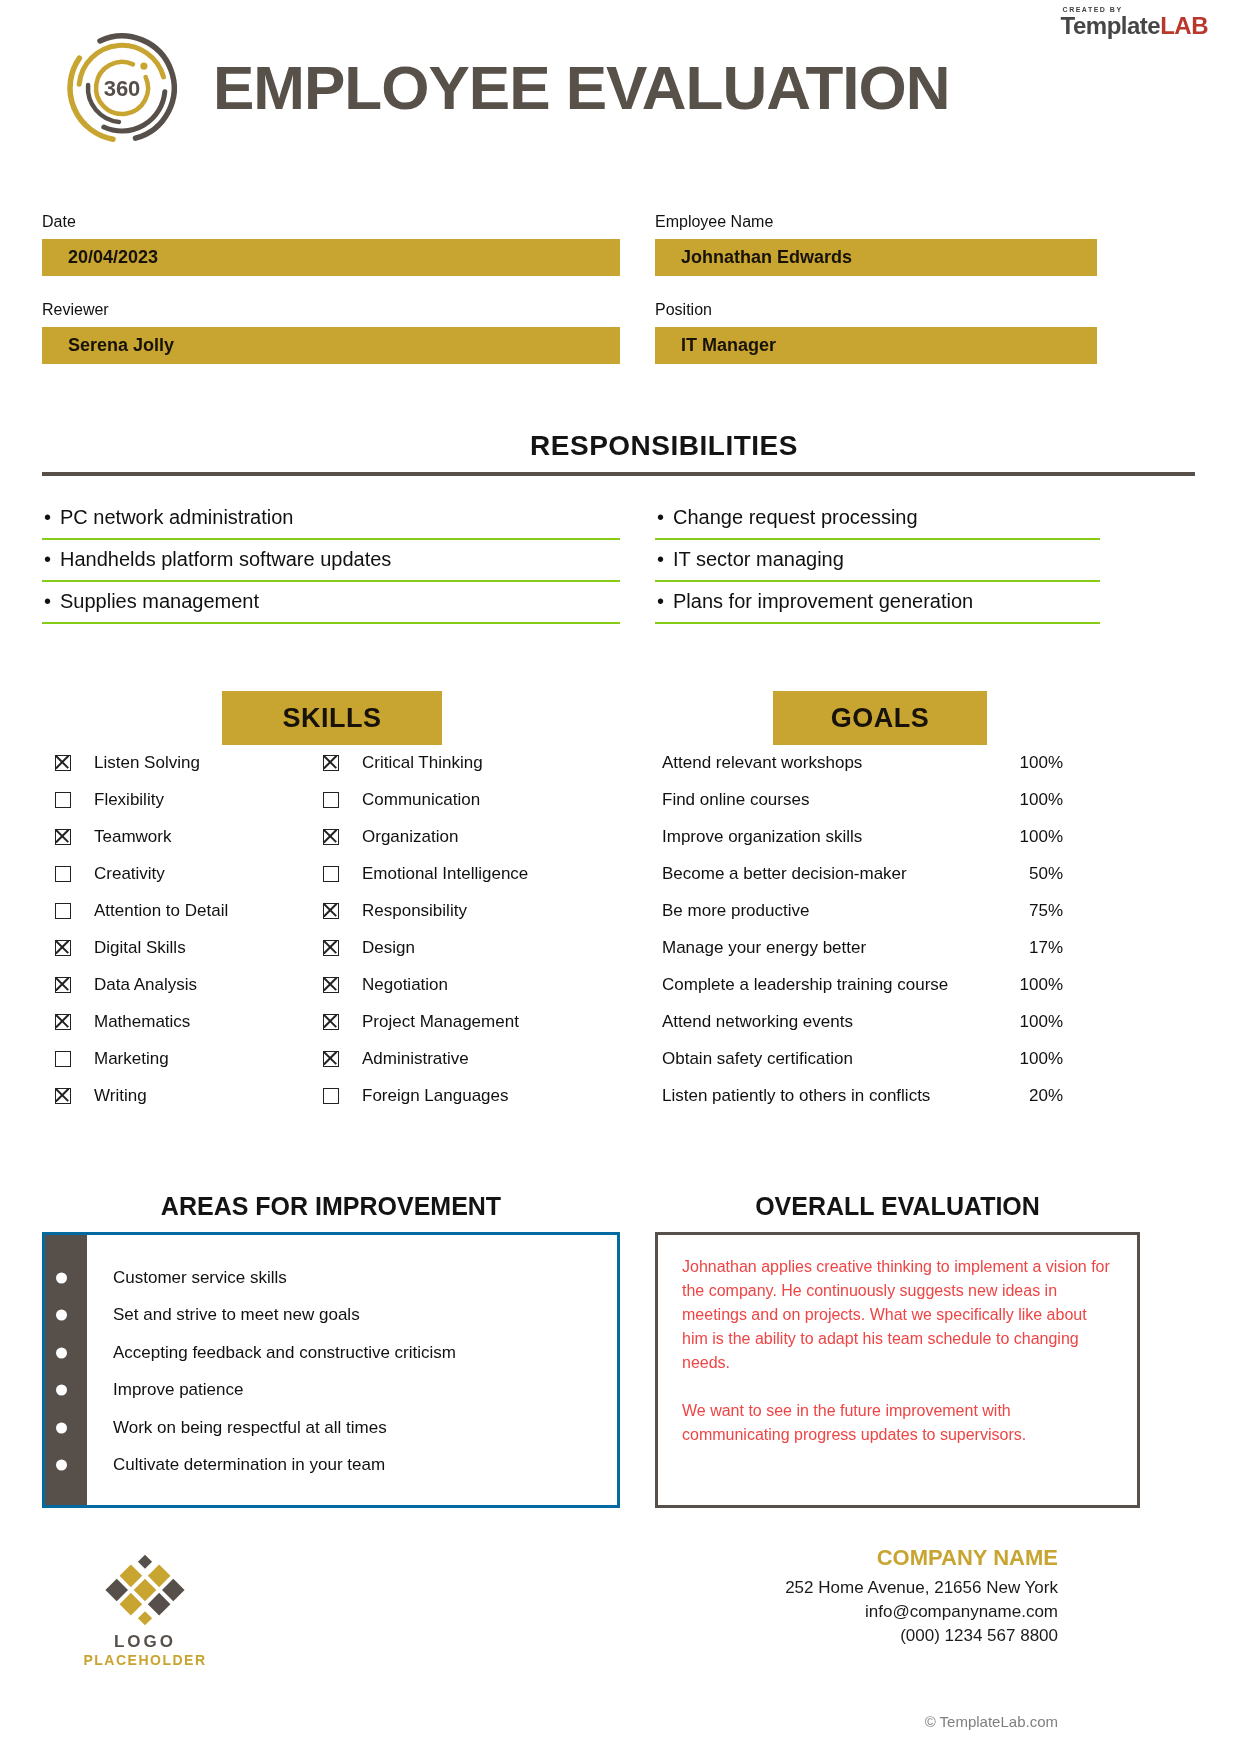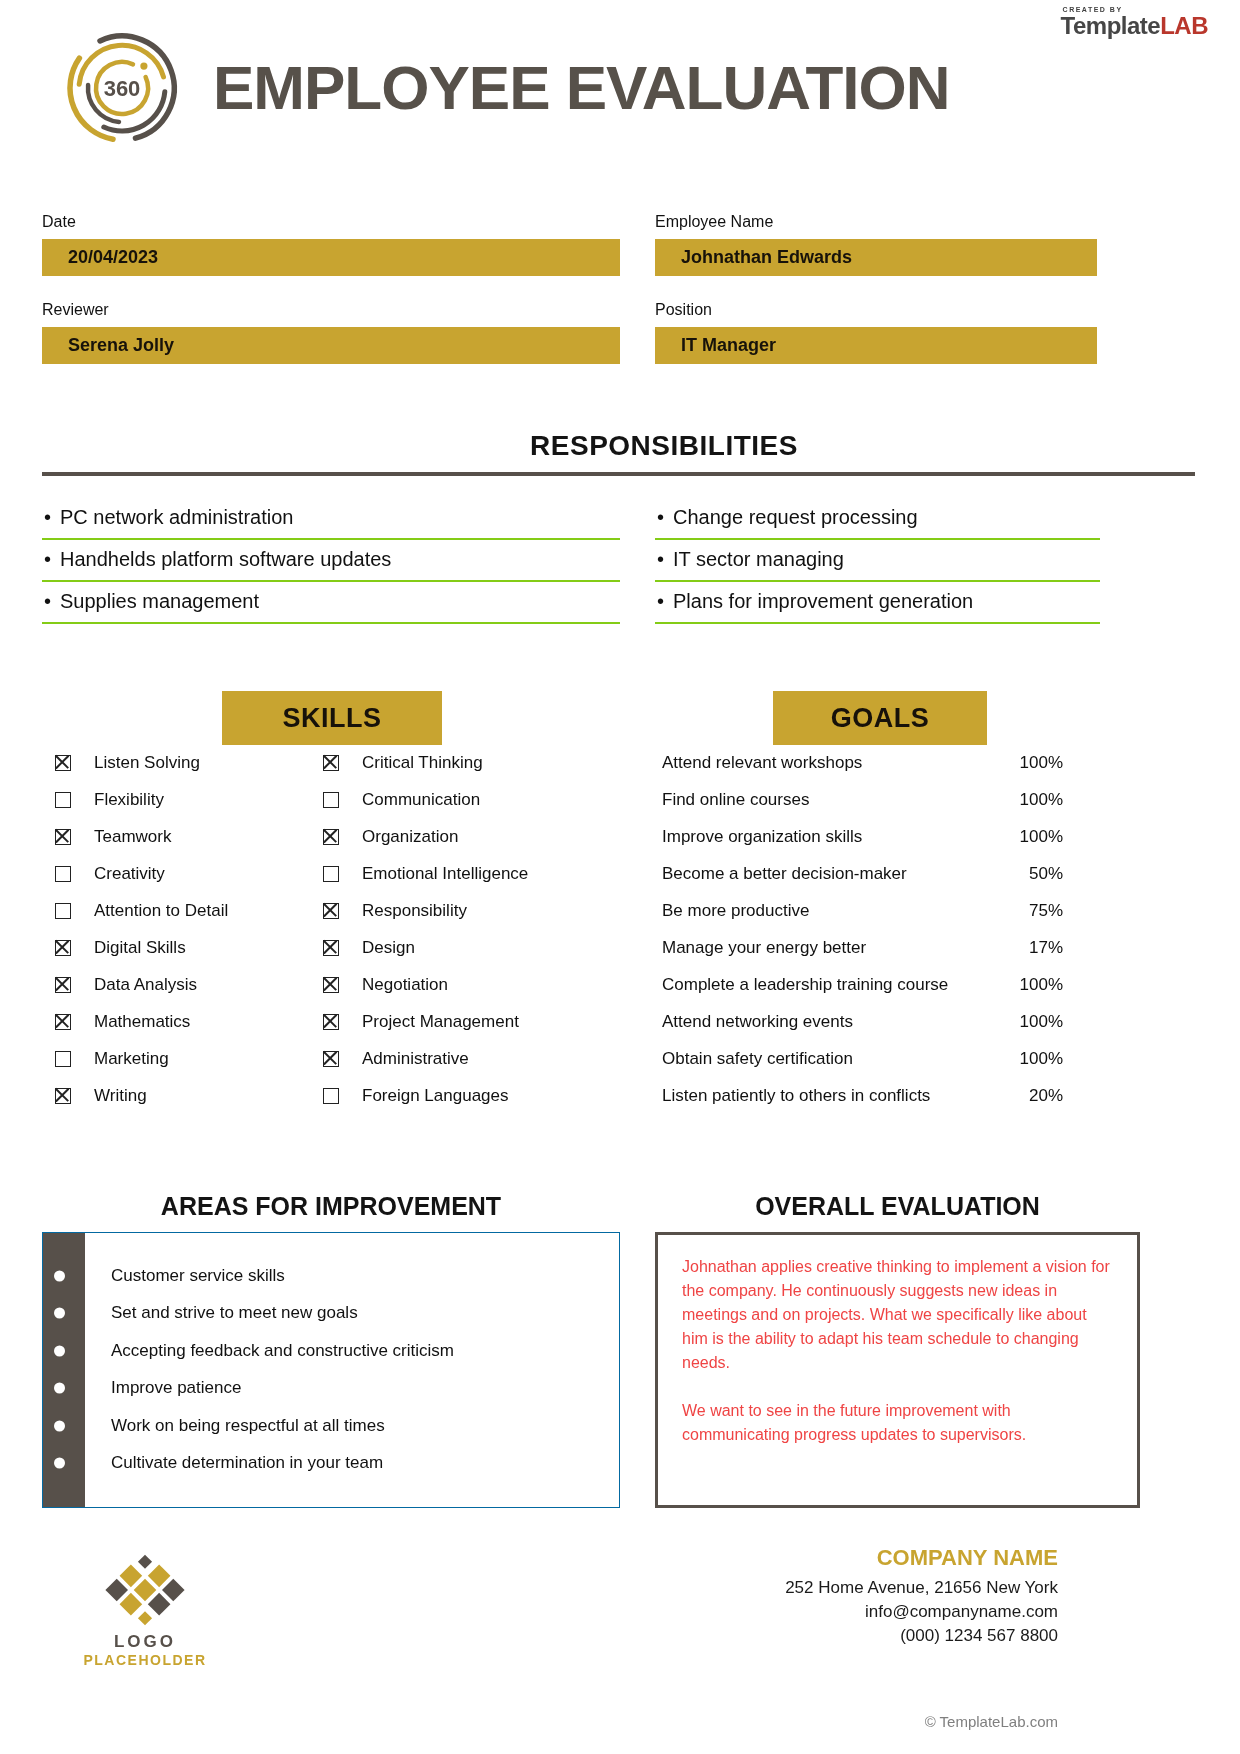--- a/index.html
+++ b/index.html
@@ -65,21 +65,21 @@
             font-size:17px;color:#111;}
 
   
   .imp-title{position:absolute;top:1192px;left:42px;width:578px;text-align:center;margin:0;
              font-size:25px;font-weight:800;color:#141414;}
   .eval-title{position:absolute;top:1192px;left:655px;width:485px;text-align:center;margin:0;
               font-size:25px;font-weight:800;color:#141414;}
 
   
   .imp-box{position:absolute;left:42px;top:1232px;width:578px;height:276px;
-           border:1px solid #0369a1;box-sizing:border-box;background:#fff;}
+           border:3px solid #0369a1;box-sizing:border-box;background:#fff;}
   .imp-strip{position:absolute;left:0;top:0;bottom:0;width:42px;background:#57504a;}
   .imp-list{position:absolute;left:68px;top:24px;right:14px;}
   .imp-item{height:37.5px;display:flex;align-items:center;font-size:17px;color:#111;position:relative;}
   .imp-dot{position:absolute;left:-57px;top:50%;transform:translateY(-50%);
            width:11px;height:11px;border-radius:50%;background:#fff;}
 
   
   .eval-box{position:absolute;left:655px;top:1232px;width:485px;height:276px;
             border:3px solid #57504a;box-sizing:border-box;padding:20px 24px;background:#fff;}
   .eval-box p{margin:0 0 24px 0;font-size:16px;line-height:1.5;color:#ef4444;}

